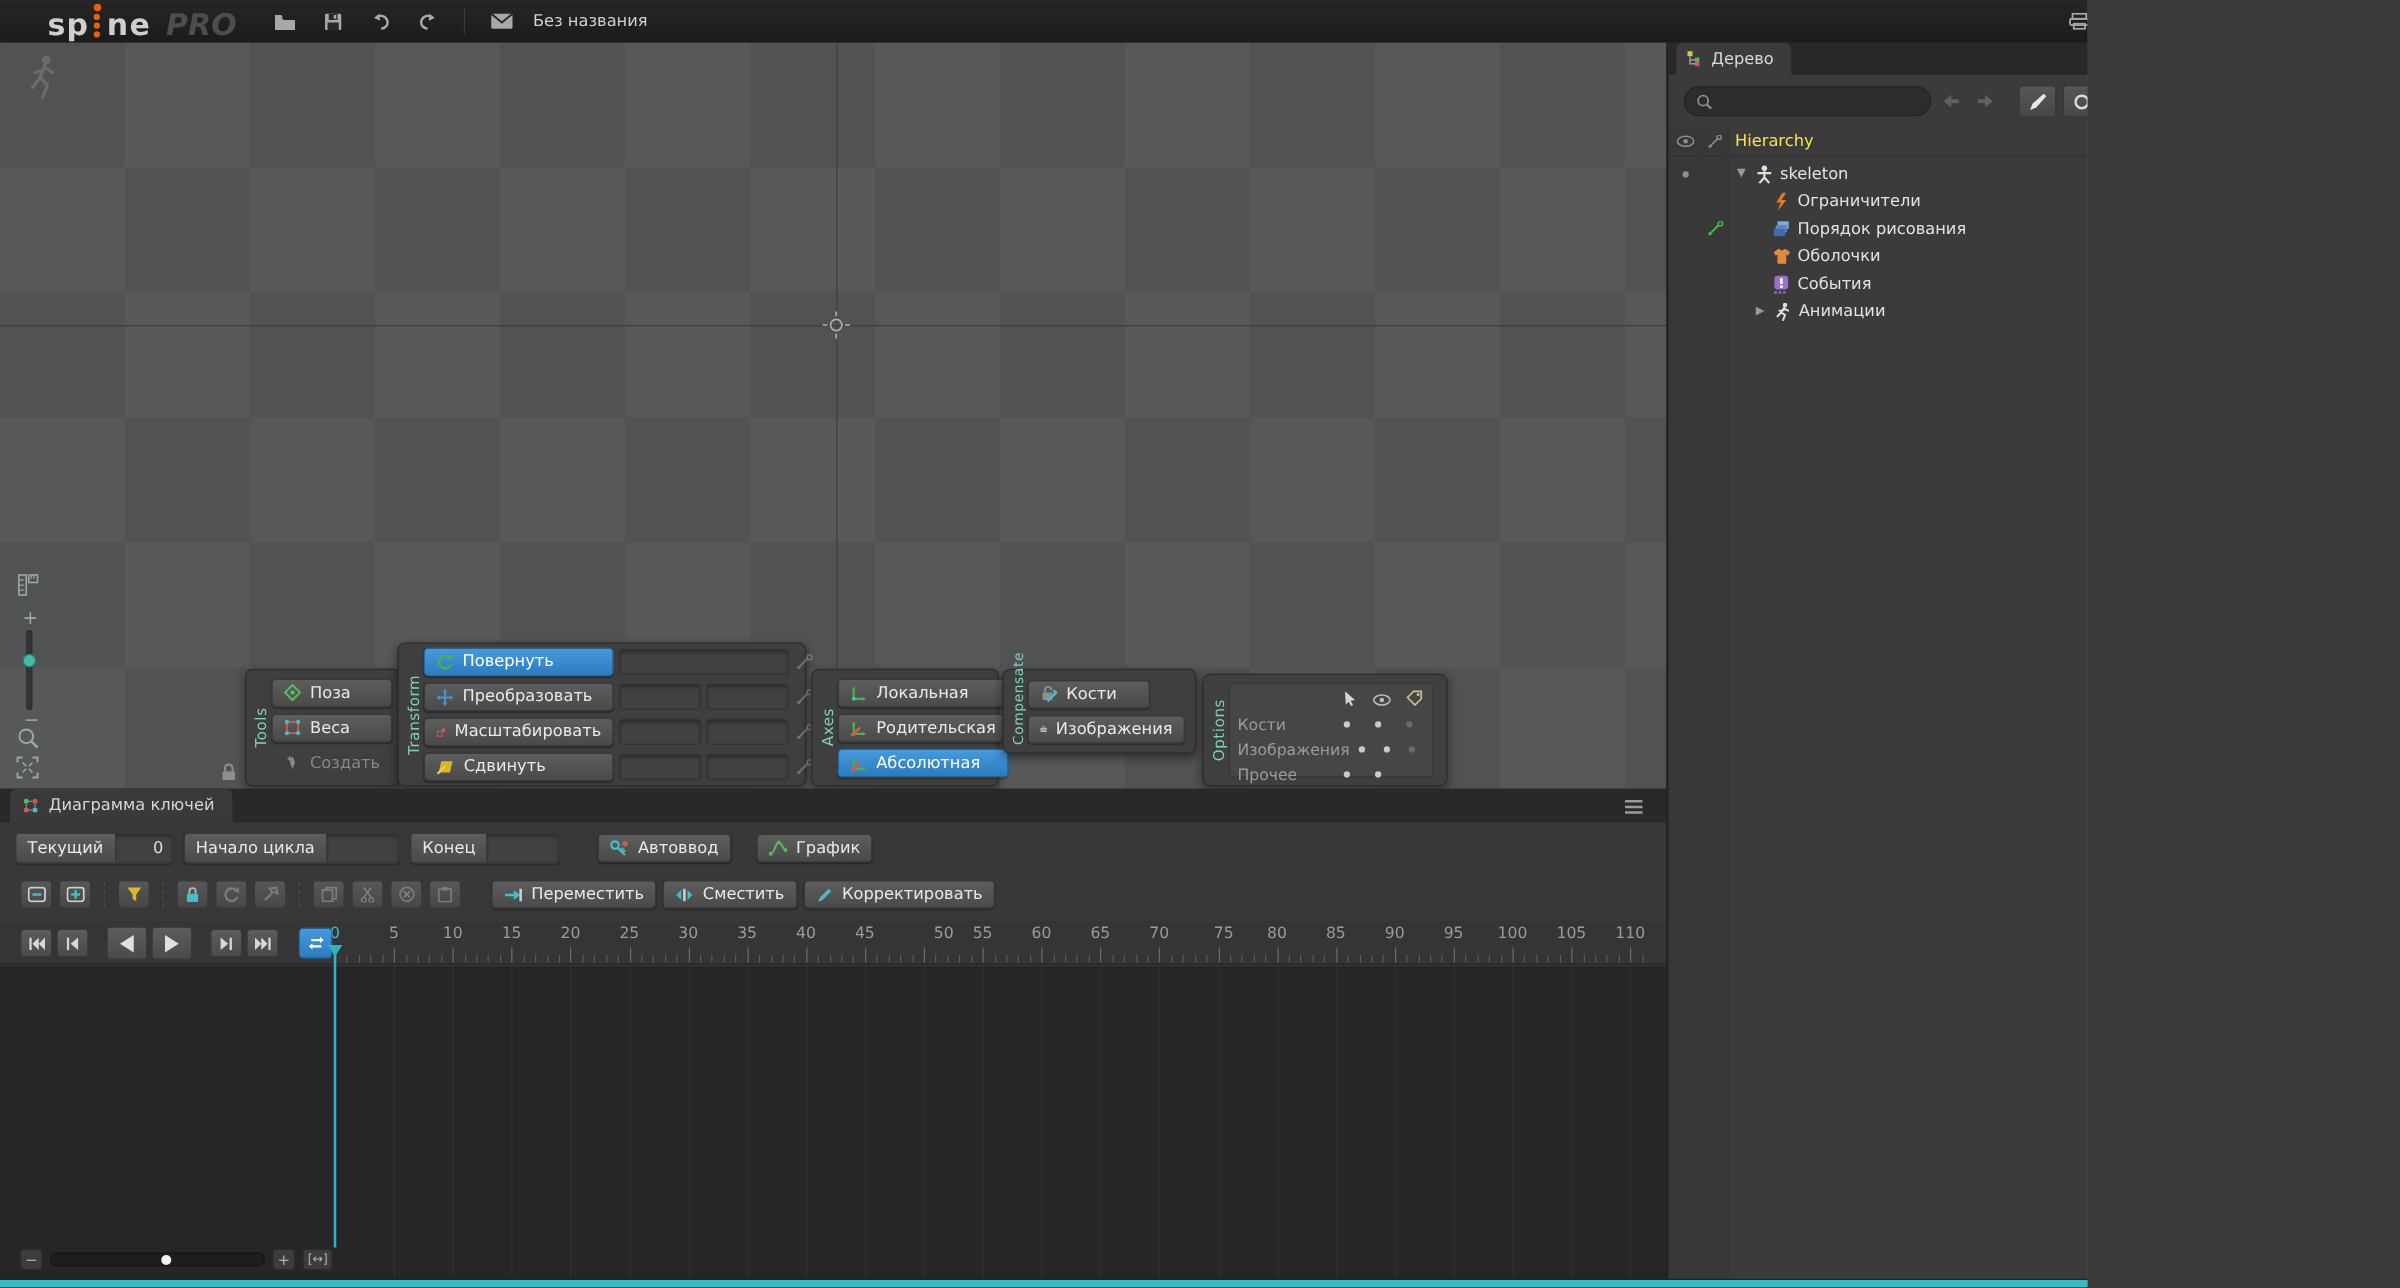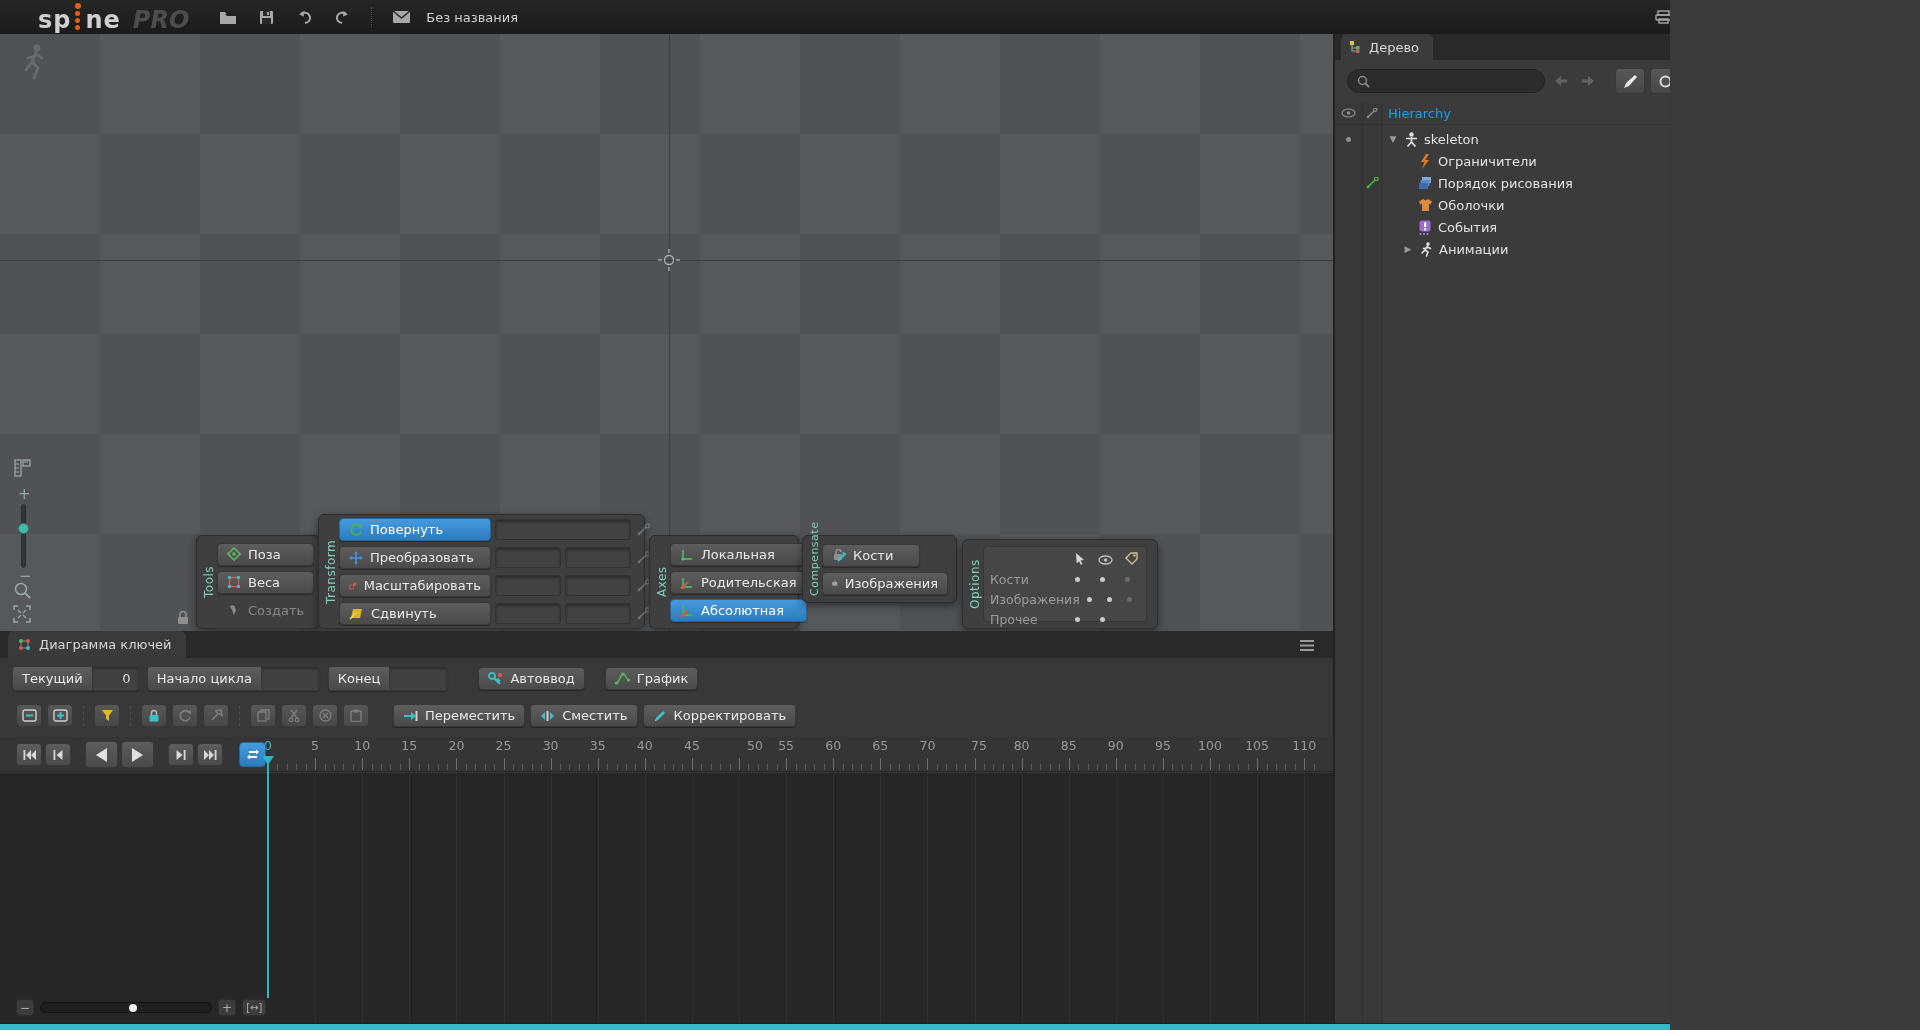--- a/index.html
+++ b/index.html
@@ -119,21 +119,21 @@
   .rp-toolrow { position:absolute; left:12px; top:34px; display:flex; align-items:center; gap:5px; width:565px; }
   .search-box { width:198px; height:24px; background:#2c2c2c; border:1px solid #232323; border-radius:12px;
                 display:flex; align-items:center; padding:0 9px; gap:6px; }
   .search-box input { background:transparent; border:none; outline:none; color:#d0d0d0; font-size:12px; width:150px;
                       font-family:"DejaVu Sans", sans-serif; }
   .nav-arrow { width:22px; height:22px; display:flex; align-items:center; justify-content:center; opacity:.45; cursor:default; }
   .rbtn { width:30px; height:26px; border-radius:4px; background:linear-gradient(#575757,#474747);
           border:1px solid #393939; display:flex; align-items:center; justify-content:center; cursor:pointer; }
   .rbtn.sel { background:linear-gradient(#3e95d8,#2a7abc); border-color:#24679f; }
   .hier-hdr { position:absolute; left:0; top:68px; width:585px; height:23px; display:flex; align-items:center;
-              color:#0ea5e9; font-size:13px; border-bottom:1px solid #333; }
+              color:#fde047; font-size:13px; border-bottom:1px solid #333; }
   .col-strip { position:absolute; left:0; top:68px; width:47px; height:922px; background:#383838; }
   .col-line { position:absolute; top:68px; width:1px; height:922px; background:#343434; }
   .tree-rows { position:absolute; left:0; top:94px; width:585px; }
   .tree-row { position:relative; height:22px; display:flex; align-items:center; cursor:pointer; }
   .vis-cell { position:absolute; left:0; width:27px; display:flex; justify-content:center; }
   .link-cell { position:absolute; left:27px; width:20px; display:flex; justify-content:center; }
   .vis-dot { width:5px; height:5px; border-radius:50%; background:#8f8f8f; }
   .row-main { position:absolute; display:flex; align-items:center; gap:5px; }
   .expander { color:#9a9a9a; font-size:9px; width:10px; text-align:center; }
   .tree-label { color:#e2e2e2; font-size:13px; }

